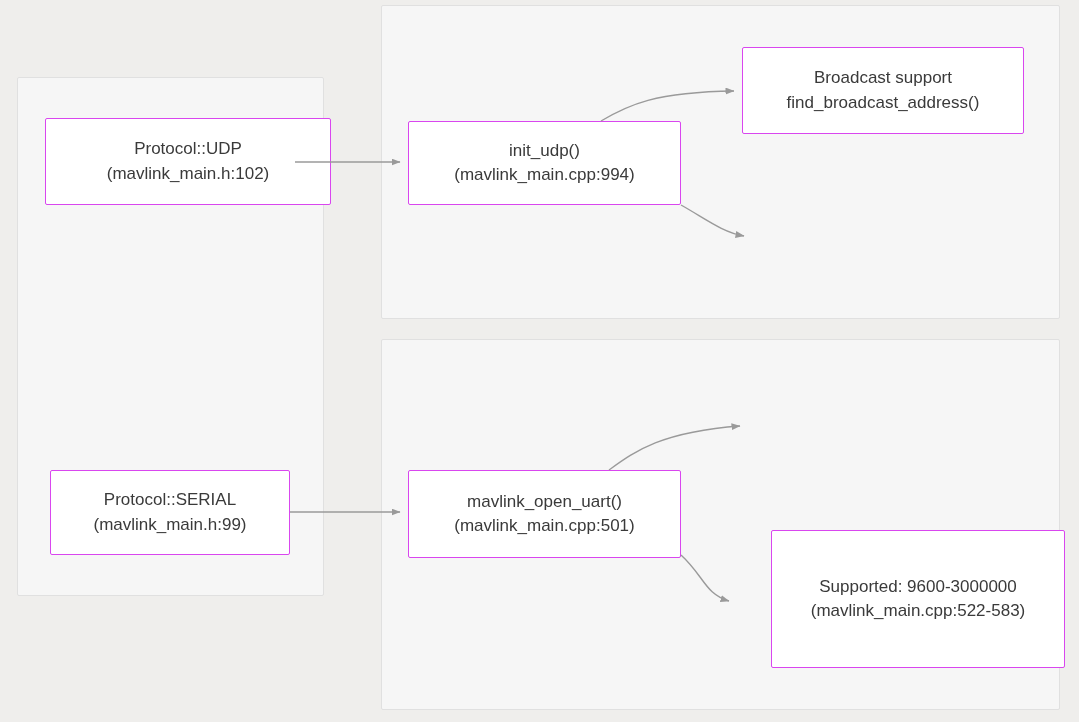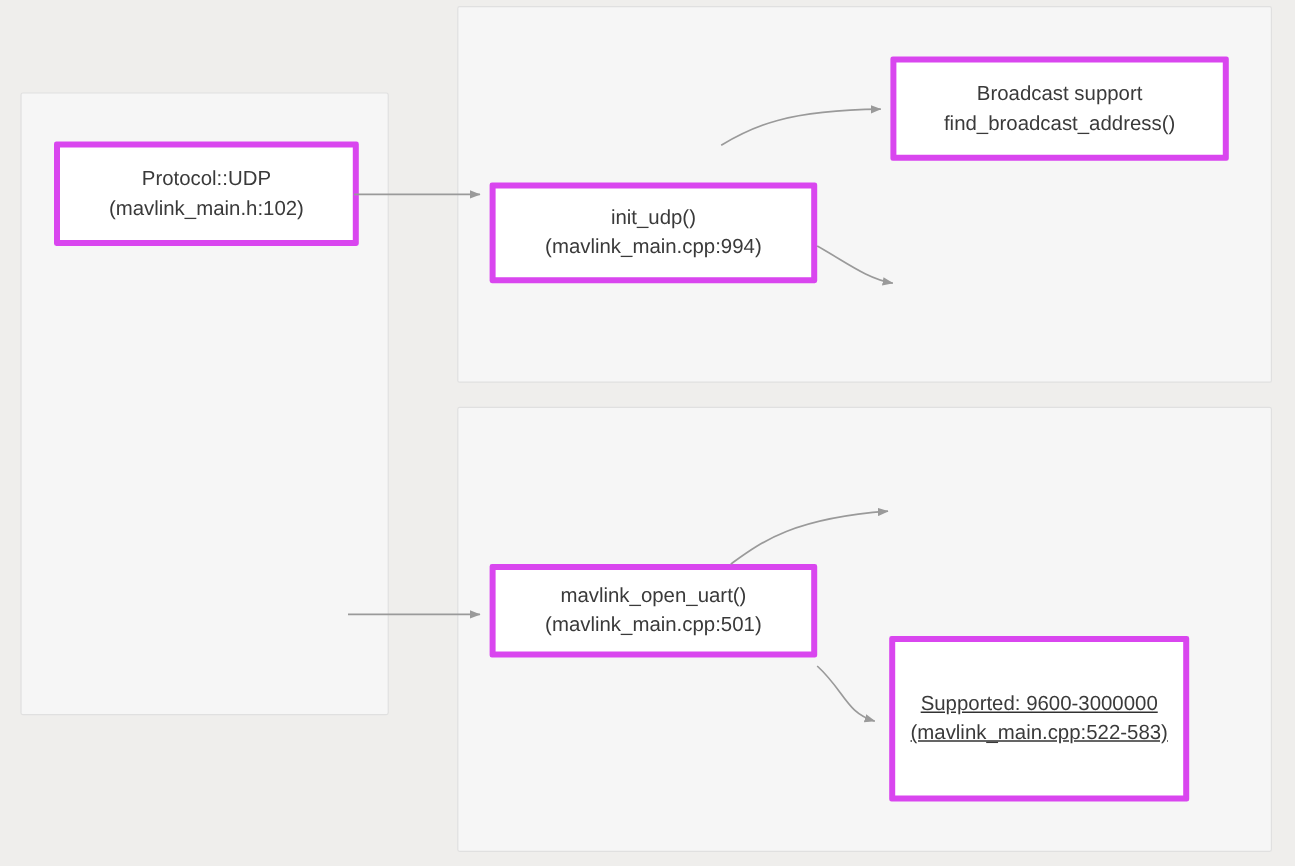--- a/index.html
+++ b/index.html
@@ -42,21 +42,21 @@
     right: 0;
     text-align: center;
     font-size: 17px;
     color: #4a4a4a;
     font-family: "Liberation Sans", sans-serif;
     white-space: nowrap;
   }
   .node {
     position: absolute;
     background: #ffffff;
-    border: 5px solid #d946ef;
+    border: 1px solid #d946ef;
     border-radius: 2px;
     box-sizing: border-box;
     display: flex;
     align-items: center;
     justify-content: center;
     text-align: center;
     z-index: 3;
     padding: 4px 8px;
   }
   .node-label {
@@ -99,40 +99,44 @@
 
     <path d="M681,205 C706,219 722,232 744,236" fill="none" stroke="#9a9a9a" stroke-width="1.4" marker-end="url(#arrowhead)"></path>
 
     <path d="M290,512 L400,512" fill="none" stroke="#9a9a9a" stroke-width="1.4" marker-end="url(#arrowhead)"></path>
 
     <path d="M609,470 C634,452 660,432 740,426" fill="none" stroke="#9a9a9a" stroke-width="1.4" marker-end="url(#arrowhead)"></path>
 
     <path d="M681,555 C704,576 705,594 729,601" fill="none" stroke="#9a9a9a" stroke-width="1.4" marker-end="url(#arrowhead)"></path>
   </svg>
 
-  <div class="node" id="nd-protocol-udp" style="left: 45px; top: 118px; width: 254px; height: 87px;">
+  <div class="node" id="nd-protocol-udp" style="left: 45px; top: 118px; width: 286px; height: 87px;">
     <span class="node-label">Protocol::UDP
 (mavlink_main.h:102)</span>
   </div>
 
+  <div class="node" id="nd-protocol-serial" style="left: 50px; top: 470px; width: 240px; height: 85px;">
+    <span class="node-label">Protocol::SERIAL
+(mavlink_main.h:99)</span>
+  </div>
 
-  <div class="node" id="nd-init-udp" style="left: 408px; top: 121px; width: 273px; height: 84px; margin-top: 31px;">
+  <div class="node" id="nd-init-udp" style="left: 408px; top: 121px; width: 273px; height: 84px;">
     <span class="node-label">init_udp()
 (mavlink_main.cpp:994)</span>
   </div>
 
   <div class="node" id="nd-broadcast-support" style="left: 742px; top: 47px; width: 282px; height: 87px;">
     <span class="node-label">Broadcast support
 find_broadcast_address()</span>
   </div>
 
 
-  <div class="node" id="nd-mavlink-open-uart" style="left: 408px; top: 470px; width: 273px; height: 78px;">
+  <div class="node" id="nd-mavlink-open-uart" style="left: 408px; top: 470px; width: 273px; height: 88px;">
     <span class="node-label">mavlink_open_uart()
 (mavlink_main.cpp:501)</span>
   </div>
 
 
-  <div class="node" id="nd-supported-baud" style="left: 741px; top: 530px; width: 250px; height: 138px; text-decoration: underline;">
+  <div class="node" id="nd-supported-baud" style="left: 771px; top: 530px; width: 294px; height: 138px;">
     <span class="node-label wrapped">Supported: 9600-3000000 (mavlink_main.cpp:522-583)</span>
   </div>
 
 </div>
 
 </body></html>

